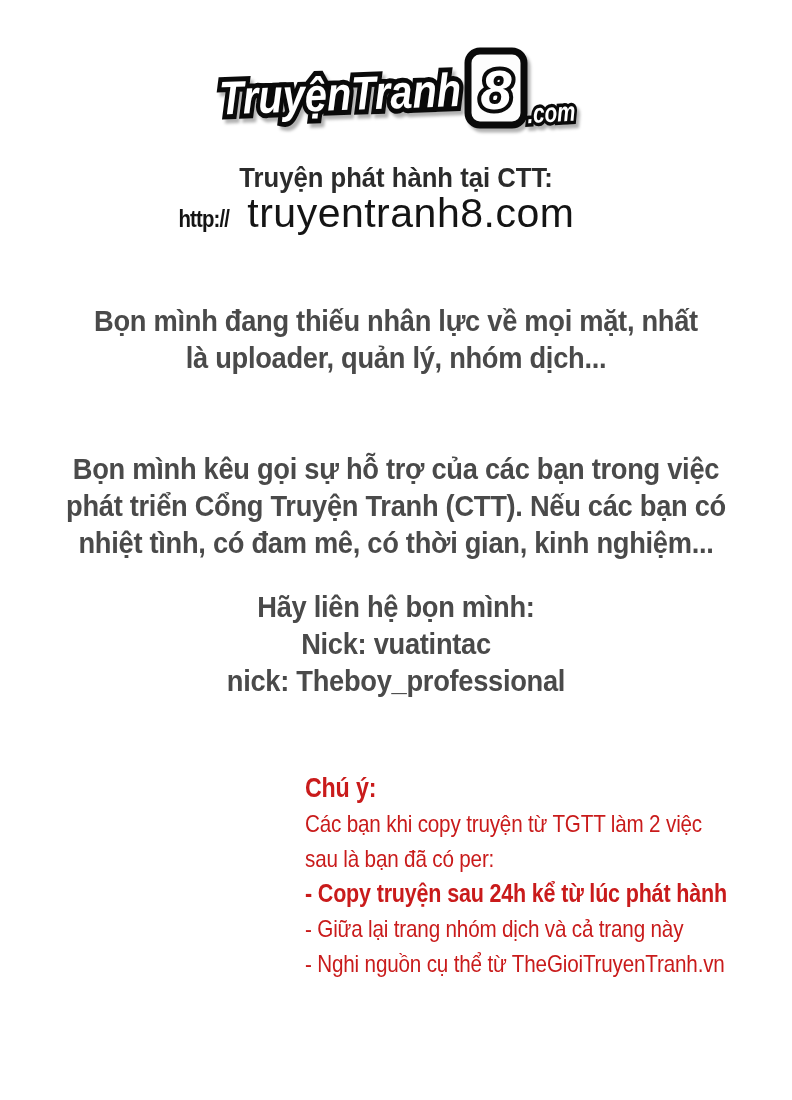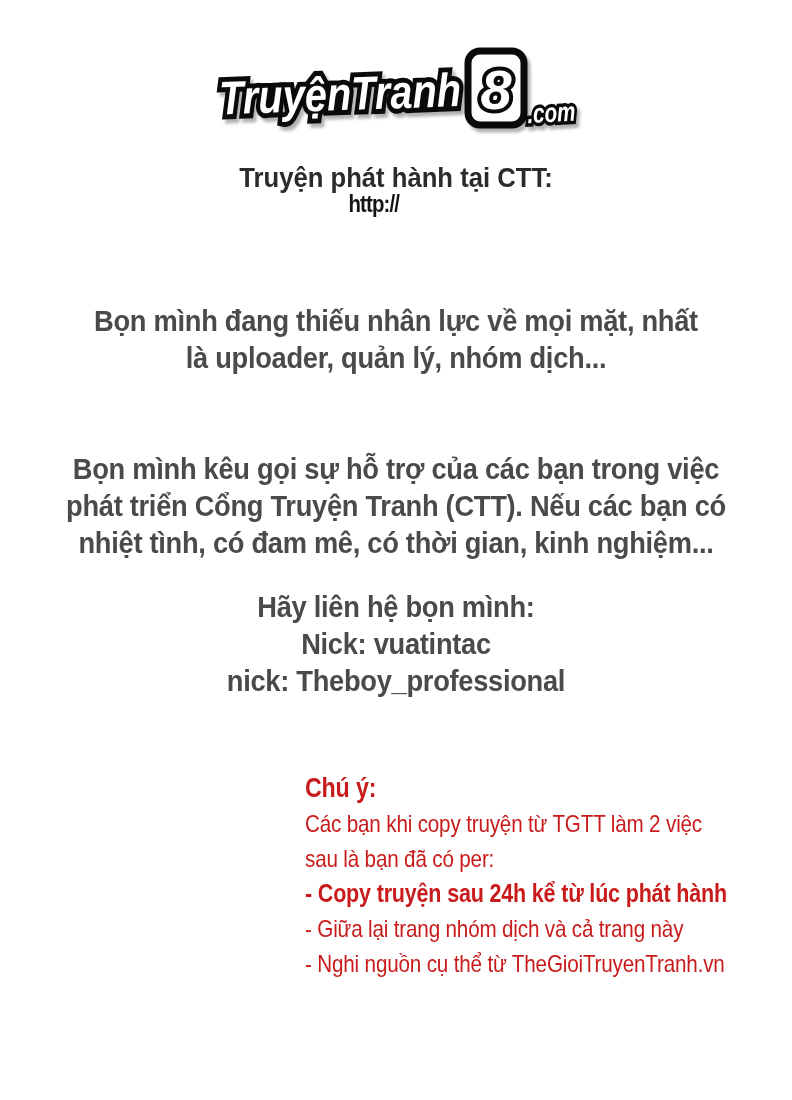--- a/index.html
+++ b/index.html
@@ -141,20 +141,21 @@
       <g transform="rotate(-3 335 85)">
         <text class="logo-com-text" x="313" y="82" font-size="27" stroke-width="7" textLength="48" lengthAdjust="spacingAndGlyphs">.com</text>
       </g>
     </svg>
   </div>
 
   <div class="release-line">Truyện phát hành tại CTT:</div>
 
   <div class="url-line">
     <span class="url-proto">http://</span>
+    <span class="url-domain">truyentranh8.com</span>
   </div>
 
   <div class="gray-block para1">
     <div>Bọn mình đang thiếu nhân lực về mọi mặt, nhất</div>
     <div>là uploader, quản lý, nhóm dịch...</div>
   </div>
 
   <div class="gray-block para2">
     <div>Bọn mình kêu gọi sự hỗ trợ của các bạn trong việc</div>
     <div>phát triển Cổng Truyện Tranh (CTT). Nếu các bạn có</div>

